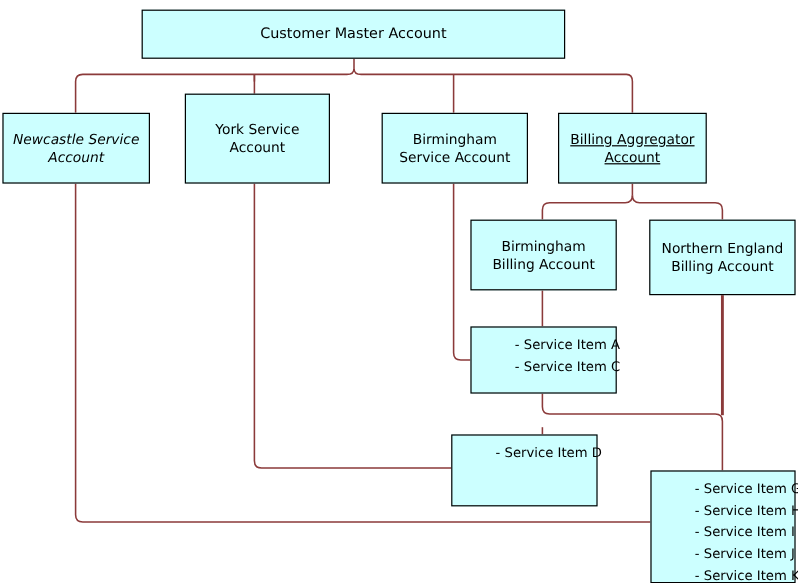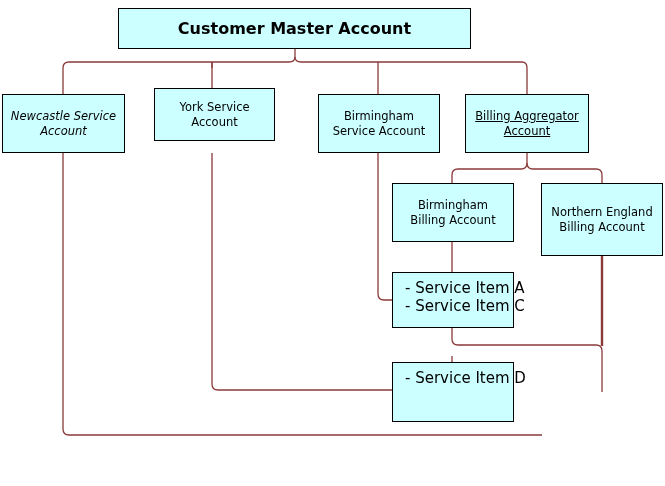--- a/index.html
+++ b/index.html
@@ -32,33 +32,34 @@
     flex-direction: column;
     align-items: center;
     justify-content: center;
     font-size: 11.5px;
     line-height: 15px;
     color: #000000;
     text-align: center;
     z-index: 2;
   }
   .node.root {
-    font-weight: bold;
-    font-size: 16px;
+    font-weight: normal;
+    font-size: 12px;
   }
   .node.list {
     align-items: flex-start;
     justify-content: flex-start;
     text-align: left;
     padding: 6px 0 0 12px;
   }
   .node.list .row {
-    font-size: 15px;
+    font-size: 11px;
     line-height: 18px;
     white-space: nowrap;
+    margin-left: 24px;
   }
   .node .line {
     white-space: nowrap;
   }
 </style>
 </head>
 <body>
 
 <div id="canvas">
 
@@ -96,48 +97,55 @@
 
   <div class="node root" style="left:118px; top:8px; width:353px; height:41px;">
     <div class="line">Customer Master Account</div>
   </div>
 
   <div class="node" style="left:2px; top:94px; width:123px; height:59px;font-style:italic;">
     <div class="line">Newcastle Service</div>
     <div class="line">Account</div>
   </div>
 
-  <div class="node" style="left:154px; top:88px; width:121px; height:53px;">
+  <div class="node" style="left:154px; top:78px; width:121px; height:75px;">
     <div class="line">York Service</div>
     <div class="line">Account</div>
   </div>
 
   <div class="node" style="left:318px; top:94px; width:122px; height:59px;">
     <div class="line">Birmingham</div>
     <div class="line">Service Account</div>
   </div>
 
   <div class="node" style="left:465px; top:94px; width:124px; height:59px;text-decoration:underline;">
     <div class="line">Billing Aggregator</div>
     <div class="line">Account</div>
   </div>
 
   <div class="node" style="left:392px; top:183px; width:122px; height:59px;">
     <div class="line">Birmingham</div>
     <div class="line">Billing Account</div>
   </div>
 
-  <div class="node" style="left:541px; top:183px; width:122px; height:73px;">
+  <div class="node" style="left:541px; top:183px; width:122px; height:63px;">
     <div class="line">Northern England</div>
     <div class="line">Billing Account</div>
   </div>
 
   <div class="node list" style="left:392px; top:272px; width:122px; height:56px;">
     <div class="row">- Service Item A</div>
     <div class="row">- Service Item C</div>
   </div>
 
-  <div class="node list" style="left:392px; top:362px; width:122px; height:60px;">
+  <div class="node list" style="left:376px; top:362px; width:122px; height:60px;">
     <div class="row">- Service Item D</div>
   </div>
 
+  <div class="node list" style="left:542px; top:392px; width:121px; height:94px;">
+    <div class="row">- Service Item G</div>
+    <div class="row">- Service Item H</div>
+    <div class="row">- Service Item I</div>
+    <div class="row">- Service Item J</div>
+    <div class="row">- Service Item K</div>
+  </div>
 
 </div>
 
 </body></html>

